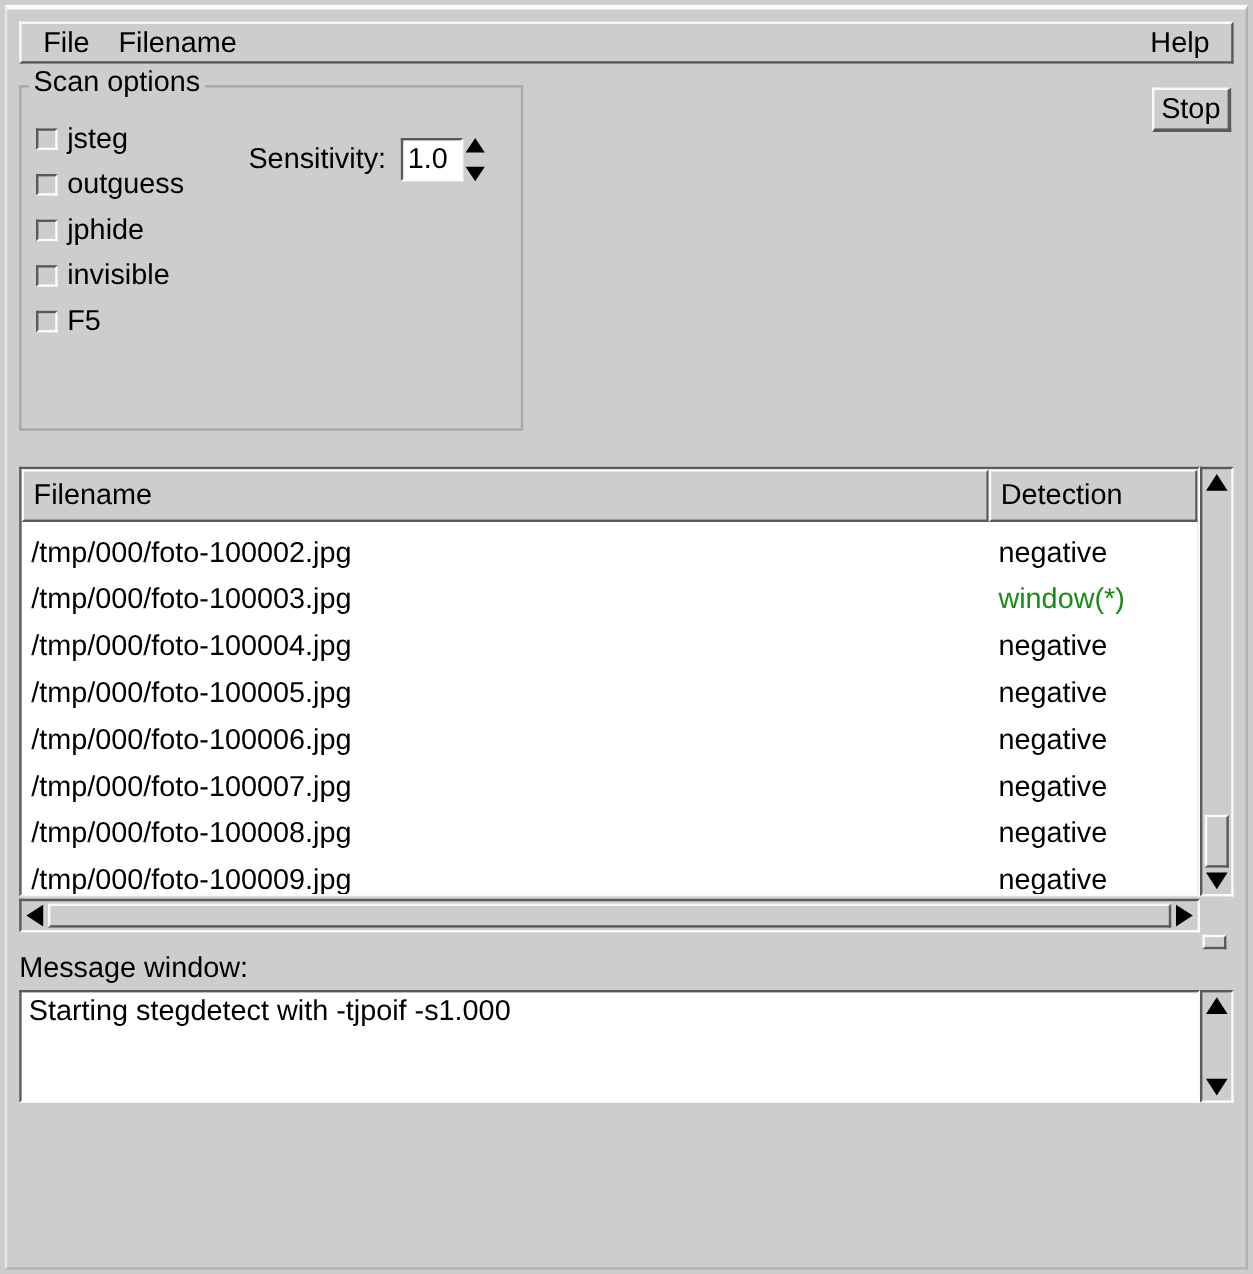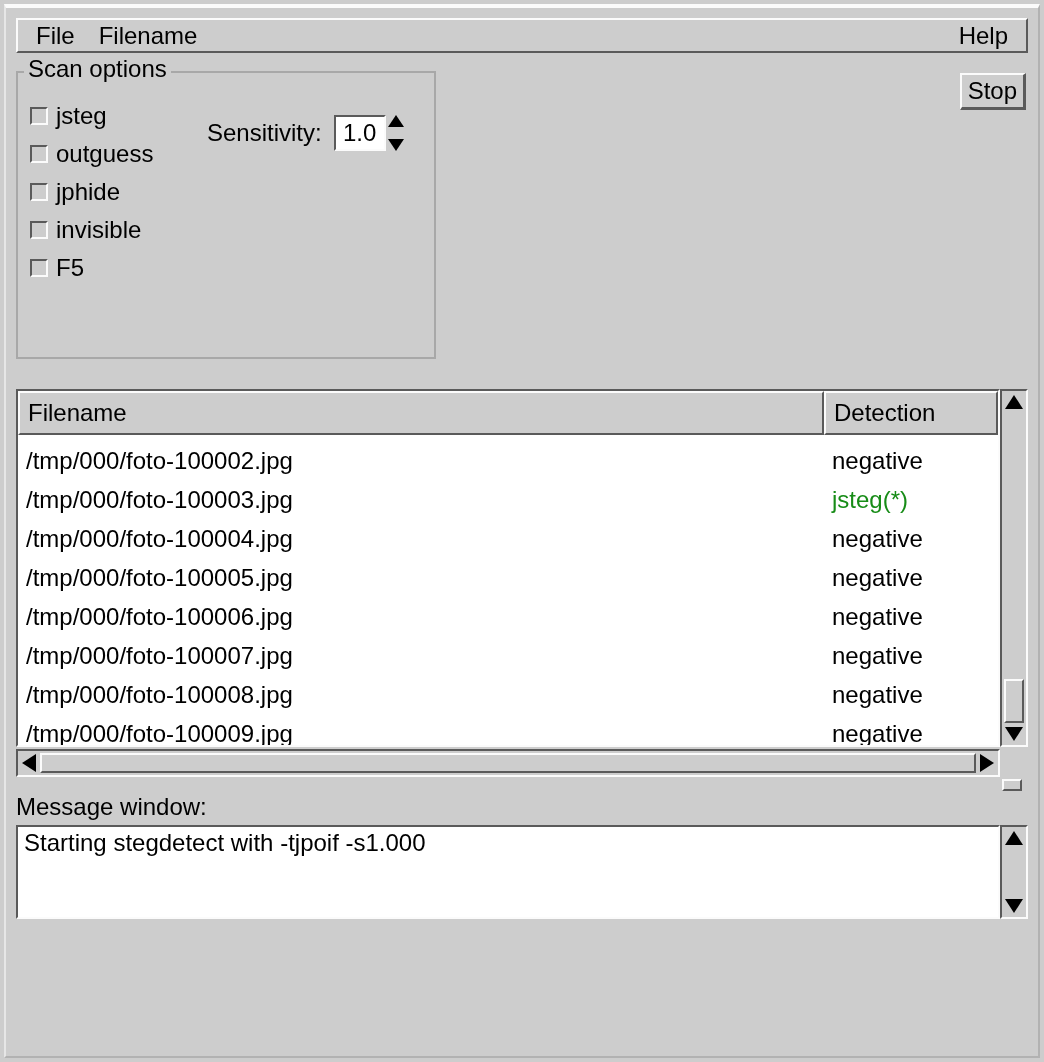--- a/index.html
+++ b/index.html
@@ -42,21 +42,20 @@
   .menubar .menu-item {
     padding: 4px 12px;
     cursor: default;
   }
   .menubar .spacer { flex: 1; }
 
   
   .upper {
     display: flex;
     align-items: flex-start;
-    text-align: center;
   }
 
   .fieldset {
     position: relative;
     border: 2px solid #a8a8a8;
     padding: 18px 10px 10px 10px;
     margin-top: 10px;
     width: 420px;
     height: 288px;
     display: flex;
@@ -372,21 +371,21 @@
       </div>
       <div class="table-body" id="table-body">
 
       <div class="partial-row"></div>
           <div class="row">
             <div class="td td-filename">/tmp/000/foto-100002.jpg</div>
             <div class="td td-detection">negative</div>
           </div>
           <div class="row">
             <div class="td td-filename">/tmp/000/foto-100003.jpg</div>
-            <div class="td td-detection detect-pos">jsteg(*)</div>
+            <div class="td td-detection detect-pos">window(*)</div>
           </div>
           <div class="row">
             <div class="td td-filename">/tmp/000/foto-100004.jpg</div>
             <div class="td td-detection">negative</div>
           </div>
           <div class="row">
             <div class="td td-filename">/tmp/000/foto-100005.jpg</div>
             <div class="td td-detection">negative</div>
           </div>
           <div class="row">

